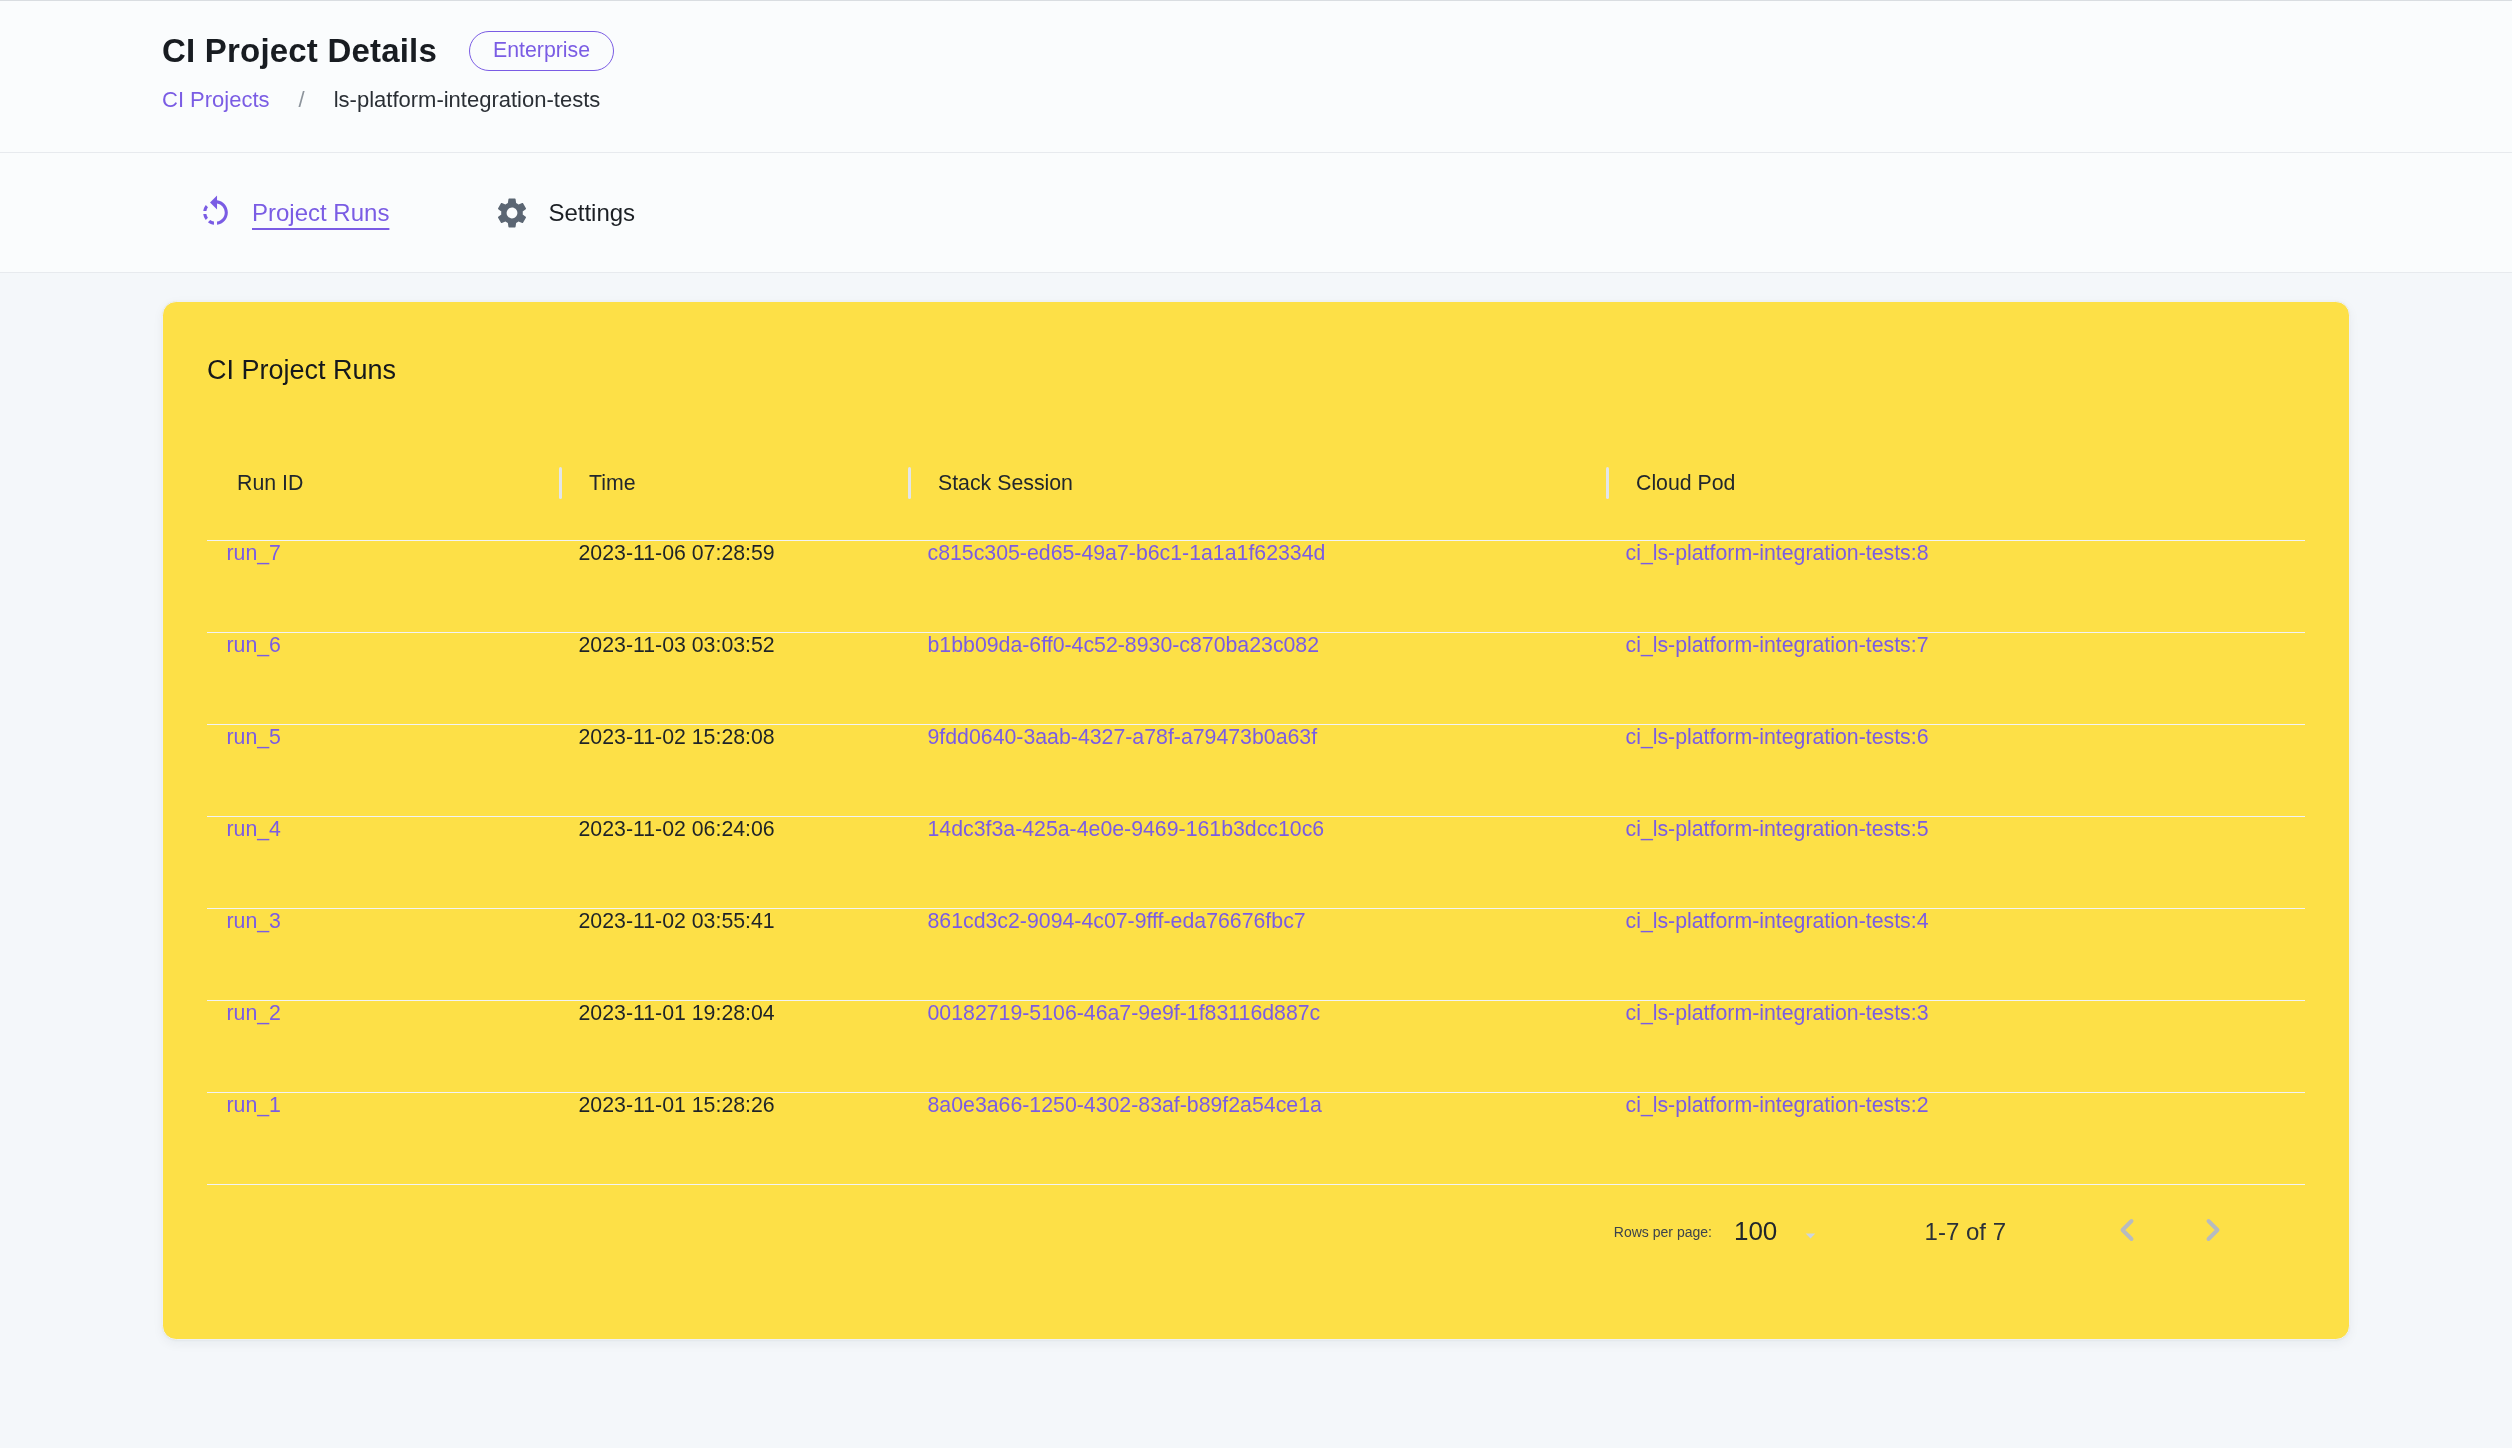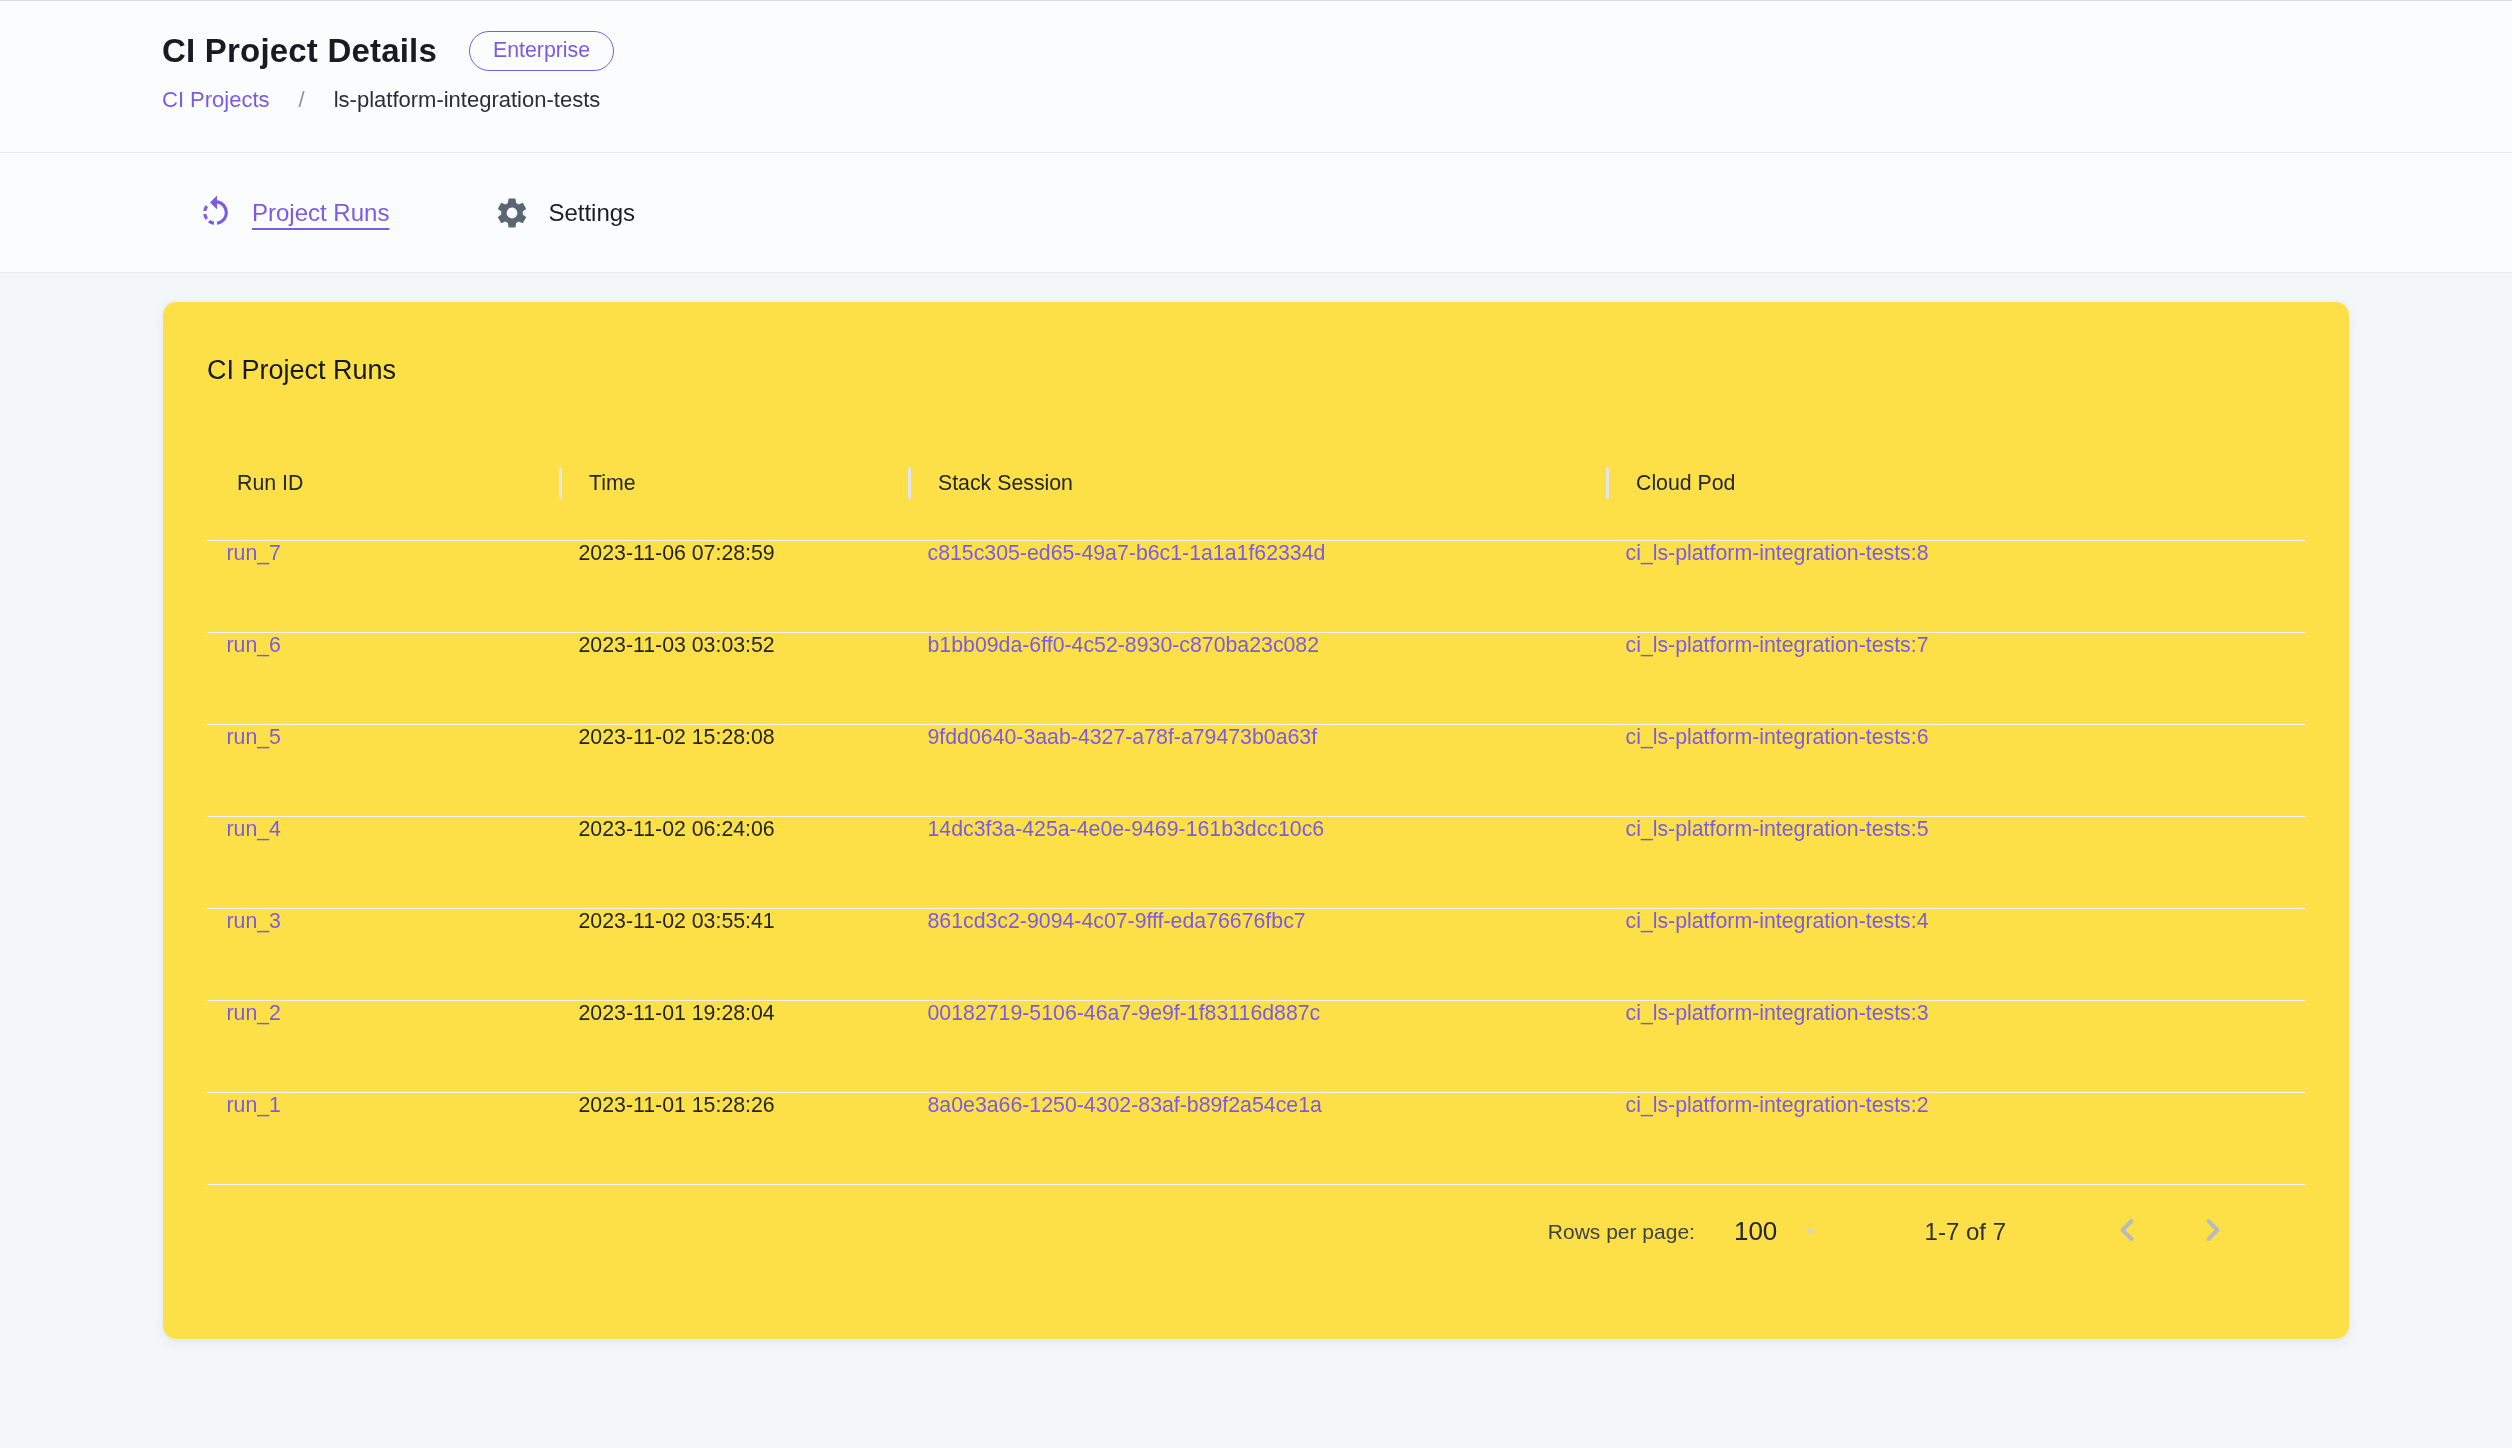--- a/index.html
+++ b/index.html
@@ -77,22 +77,22 @@
   .col-session{width:698px;}
   .col-pod{flex:1;}
 
   .t-row{display:flex;align-items:flex-start;height:92px;border-bottom:0.9px solid var(--row-line);}
   .td{font-size:21.3px;padding-left:19.5px;}
   .link{color:var(--accent);text-decoration:none;cursor:pointer;}
   .plain{color:#1e2328;}
 
   
   .pagination{height:94px;display:flex;align-items:center;justify-content:flex-end;padding-right:74px;}
-  .rpp-label{font-size:21px;color:#3c434c;margin-left:43px;}
-  .rpp-select{display:flex;align-items:center;margin-left:39px;cursor:pointer;}
+  .rpp-label{font-size:14px;color:#3c434c;margin-left:43px;}
+  .rpp-select{display:flex;align-items:flex-end;margin-left:22px;cursor:pointer;}
   .rpp-value{font-size:26px;color:#21262c;}
   .rpp-caret{margin-left:21.3px;display:inline-flex;}
   .range{font-size:24px;color:#2b3138;margin-left:103px;}
   .pg-btn{margin-left:0;background:none;border:none;display:inline-flex;align-items:center;cursor:default;}
   .pg-prev{margin-left:103px;}
   .pg-next{margin-left:50px;}
 </style>
 </head>
 <body>
 

